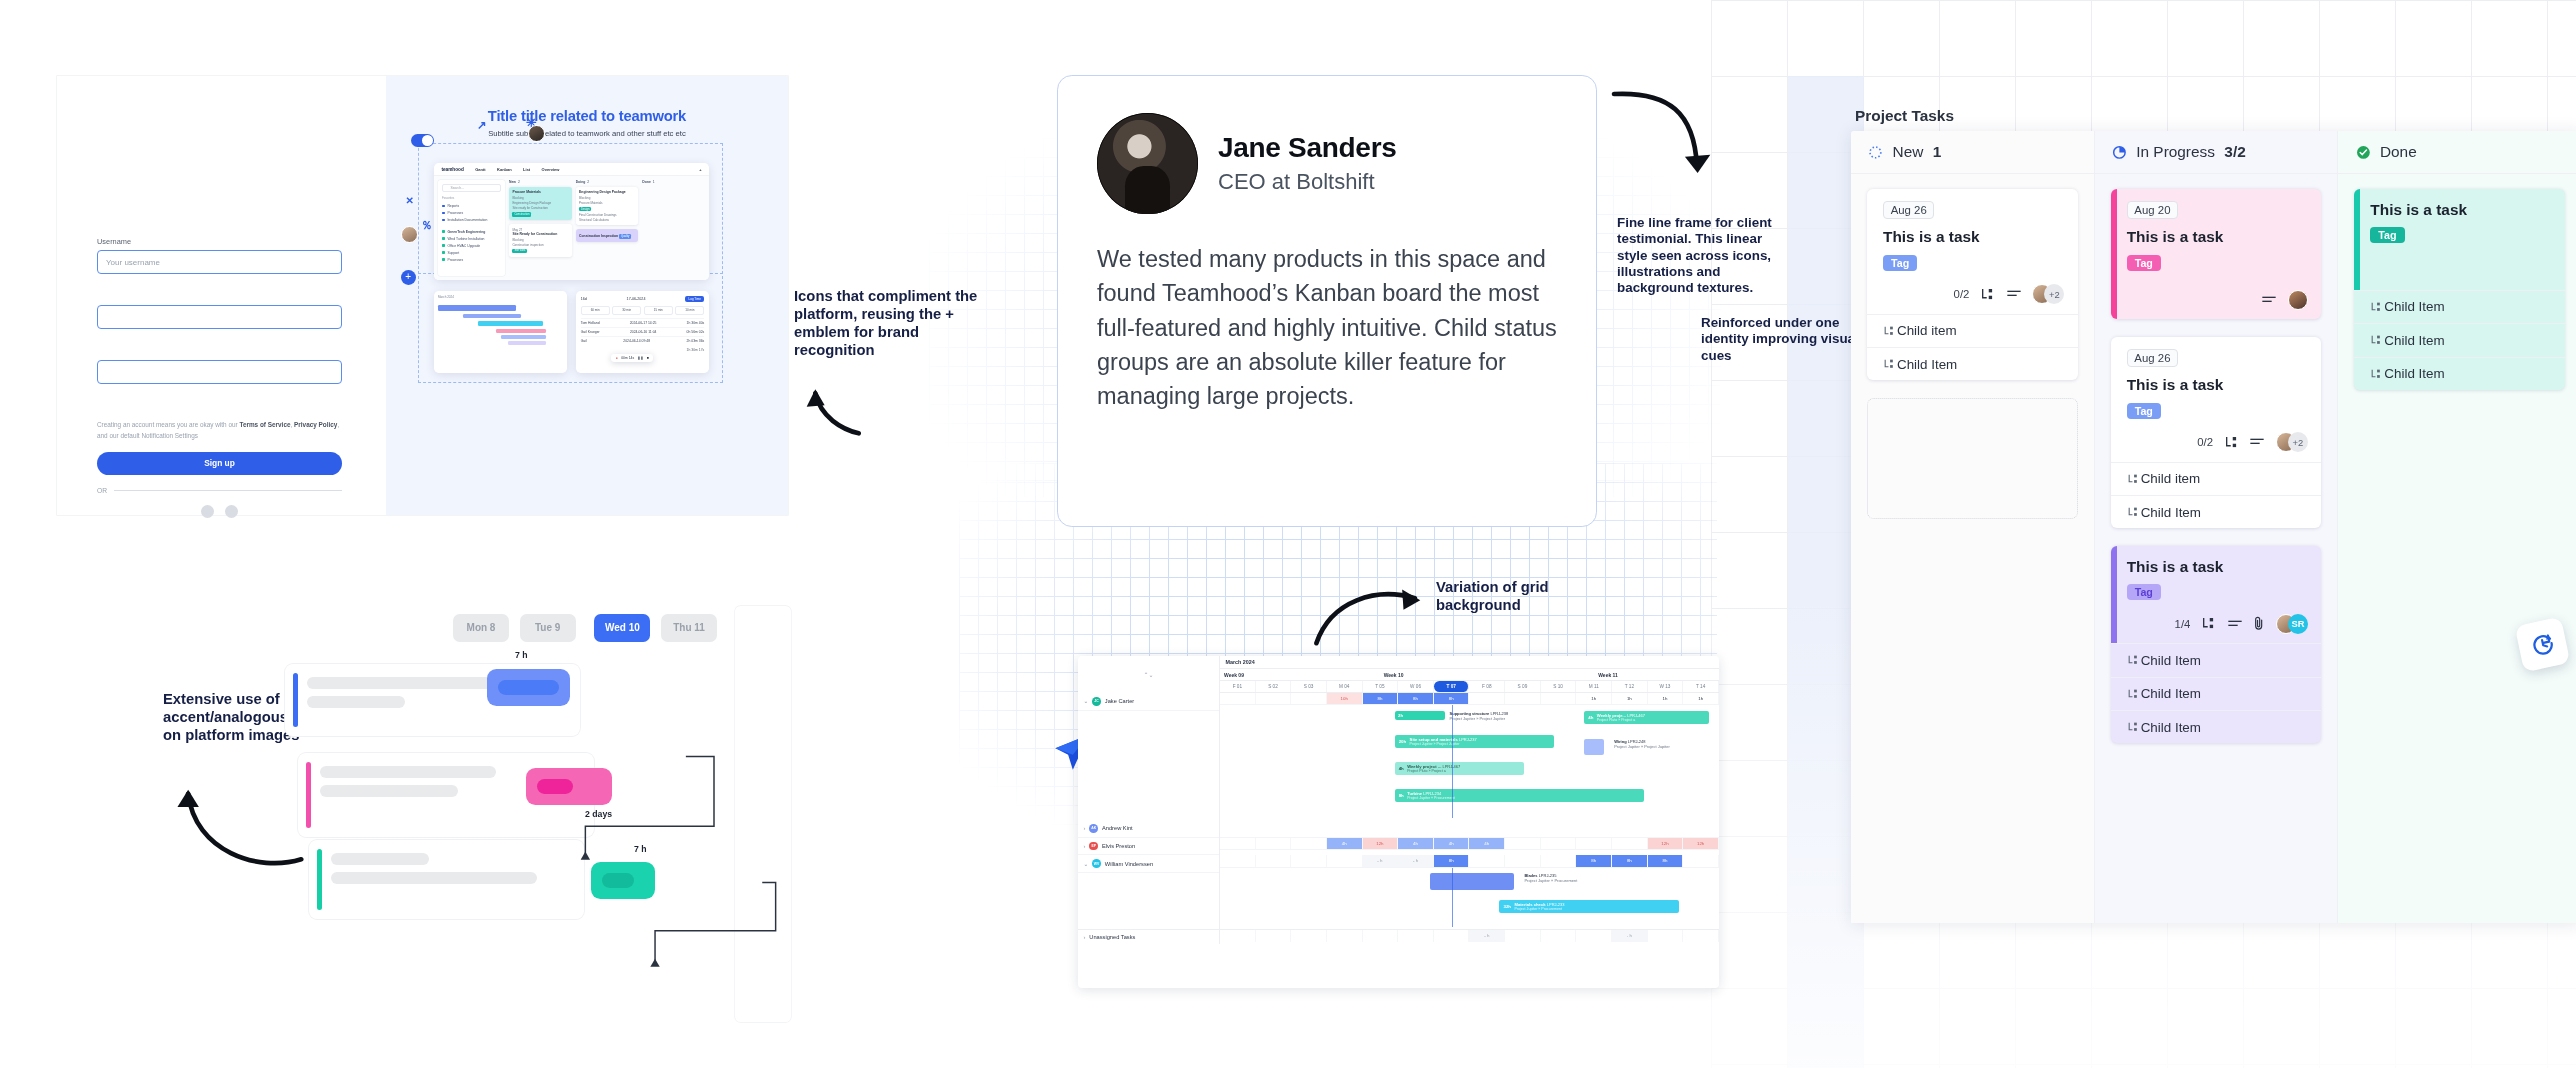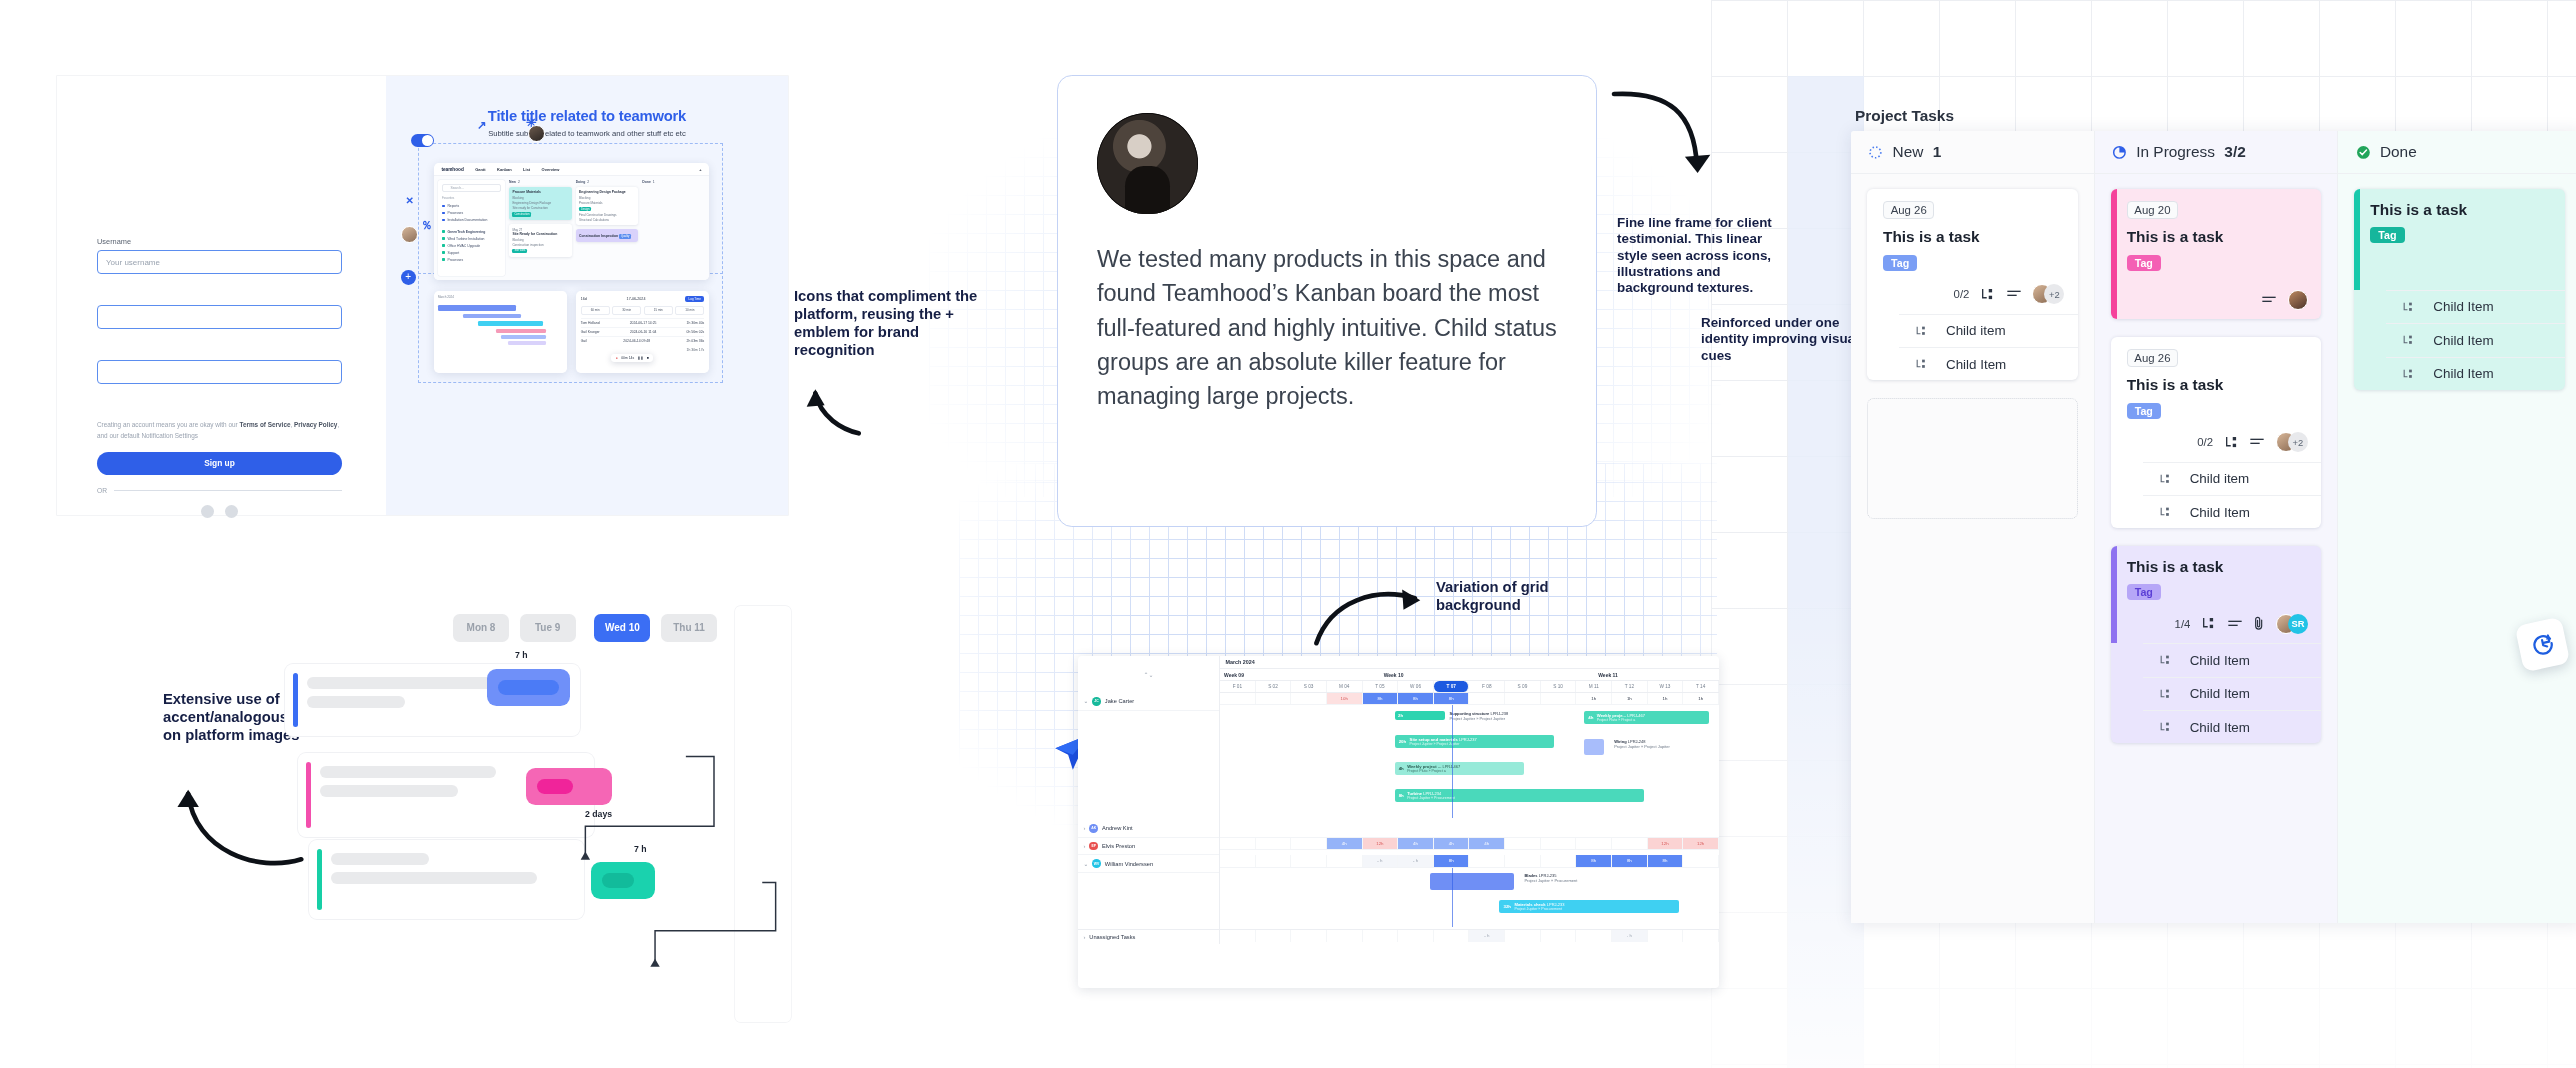--- a/index.html
+++ b/index.html
@@ -210,22 +210,22 @@
     font-size:11.4px; color:#39414e; background:#fafbfc;}
   .kb-ttl{ font-size:15.4px; font-weight:600; color:#1b222e; margin-top:9.4px;}
   .kb-tag{ display:inline-block; border-radius:4px; padding:2px 8px; font-size:10.7px;
     font-weight:600; margin-top:8.7px;}
   .kb-meta{ display:flex; align-items:center; justify-content:flex-end; gap:10.7px; margin-top:13.4px;
     font-size:11.4px; color:#3b424e;}
   .kb-ava{ width:20px; height:20px; border-radius:50%; border:1.3px solid #fff; }
   .kb-ava2{ width:20px; height:20px; border-radius:50%; background:#e8e9ec; color:#5b6573;
     font-size:9.4px; display:flex; align-items:center; justify-content:center; margin-left:-8px;}
   .kb-ava2.cy{ background:#22c3e6; color:#fff; font-weight:700;text-align:right; }
-  .kb-child{ display:flex; align-items:center; gap:19px; padding:8.7px 16px; font-size:13.4px;
-    color:#2b3340; border-top:0.7px solid #eef0f3;margin-left:32px;}
+  .kb-child{ display:flex; align-items:center; gap:2px; padding:8.7px 16px; font-size:13.4px;
+    color:#2b3340; border-top:0.7px solid #eef0f3;}
   .kb-drop{ height:121px; border:1.3px dotted #d3d7de; border-radius:6.7px; }
 
   .clockbadge{ position:absolute; left:2519px; top:621px; width:47px; height:47px; background:#fff;
     border-radius:10.7px; box-shadow:0 3.4px 12px rgba(25,40,80,.18); transform:rotate(-12deg);
     display:flex; align-items:center; justify-content:center; }
 
   .plane{ position:absolute; left:1050px; top:728px; }
   svg{ display:block; }
 </style>
 </head>
@@ -448,20 +448,24 @@
 
   <div class="ann" style="left:1436px;top:578px;width:154px;font-size:14.8px;">Variation of grid background</div>
   <svg class="ann" style="left:1311px;top:576px;" width="124" height="74" viewBox="0 0 185 110">
     <path d="M8 100 C30 36 98 16 155 33" stroke="#0d1117" stroke-width="7" fill="none" stroke-linecap="round"></path>
     <path d="M163 36 L136 20 L138 50 Z" fill="#0d1117"></path>
   </svg>
 
   <div class="testimonial">
     <div class="tst-head">
       <div class="tst-av"></div>
+      <div>
+        <div class="tst-name">Jane Sanders</div>
+        <div class="tst-role">CEO at Boltshift</div>
+      </div>
     </div>
     <div class="tst-quote">We tested many  products in this space and found Teamhood’s Kanban board the most  full-featured and highly intuitive. Child status groups are an absolute  killer feature for managing large projects.</div>
   </div>
 
   <div class="tl">
     <div class="tl-todaycol"></div>
     <div class="tl-days">
       <div class="tl-day">Mon 8</div>
       <div class="tl-day">Tue 9</div>
       <div class="tl-day active">Wed 10</div>

